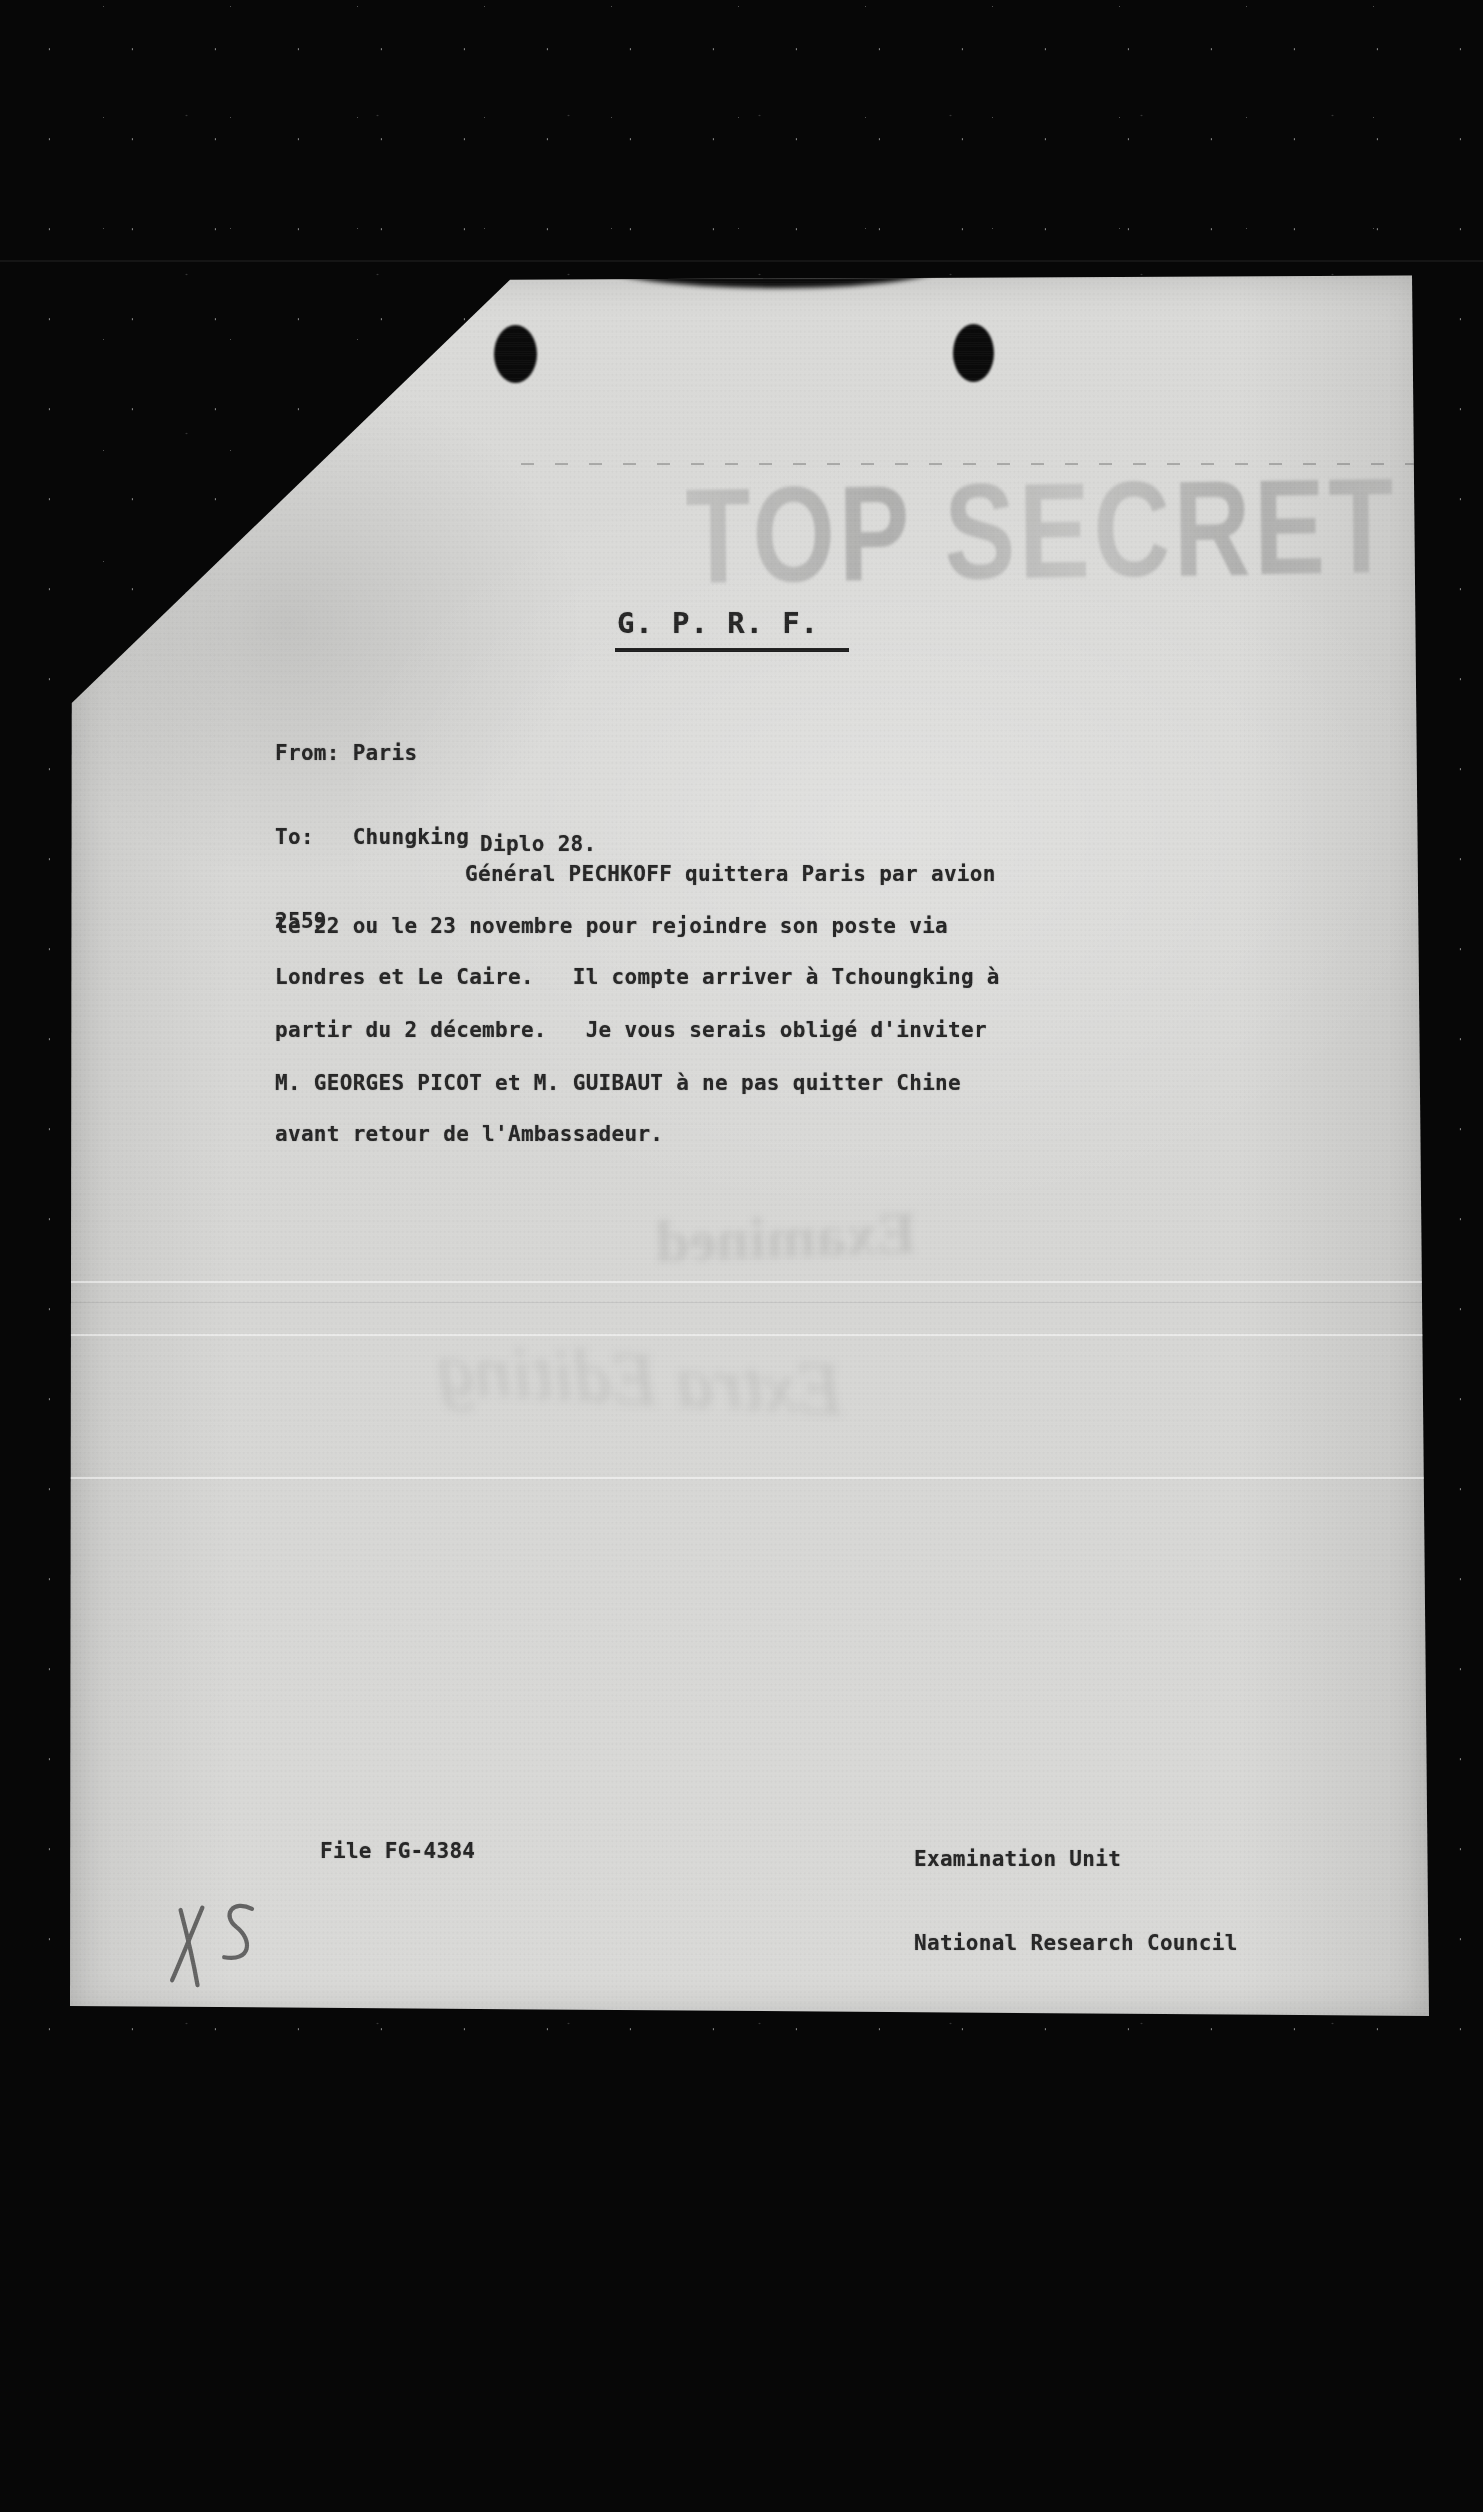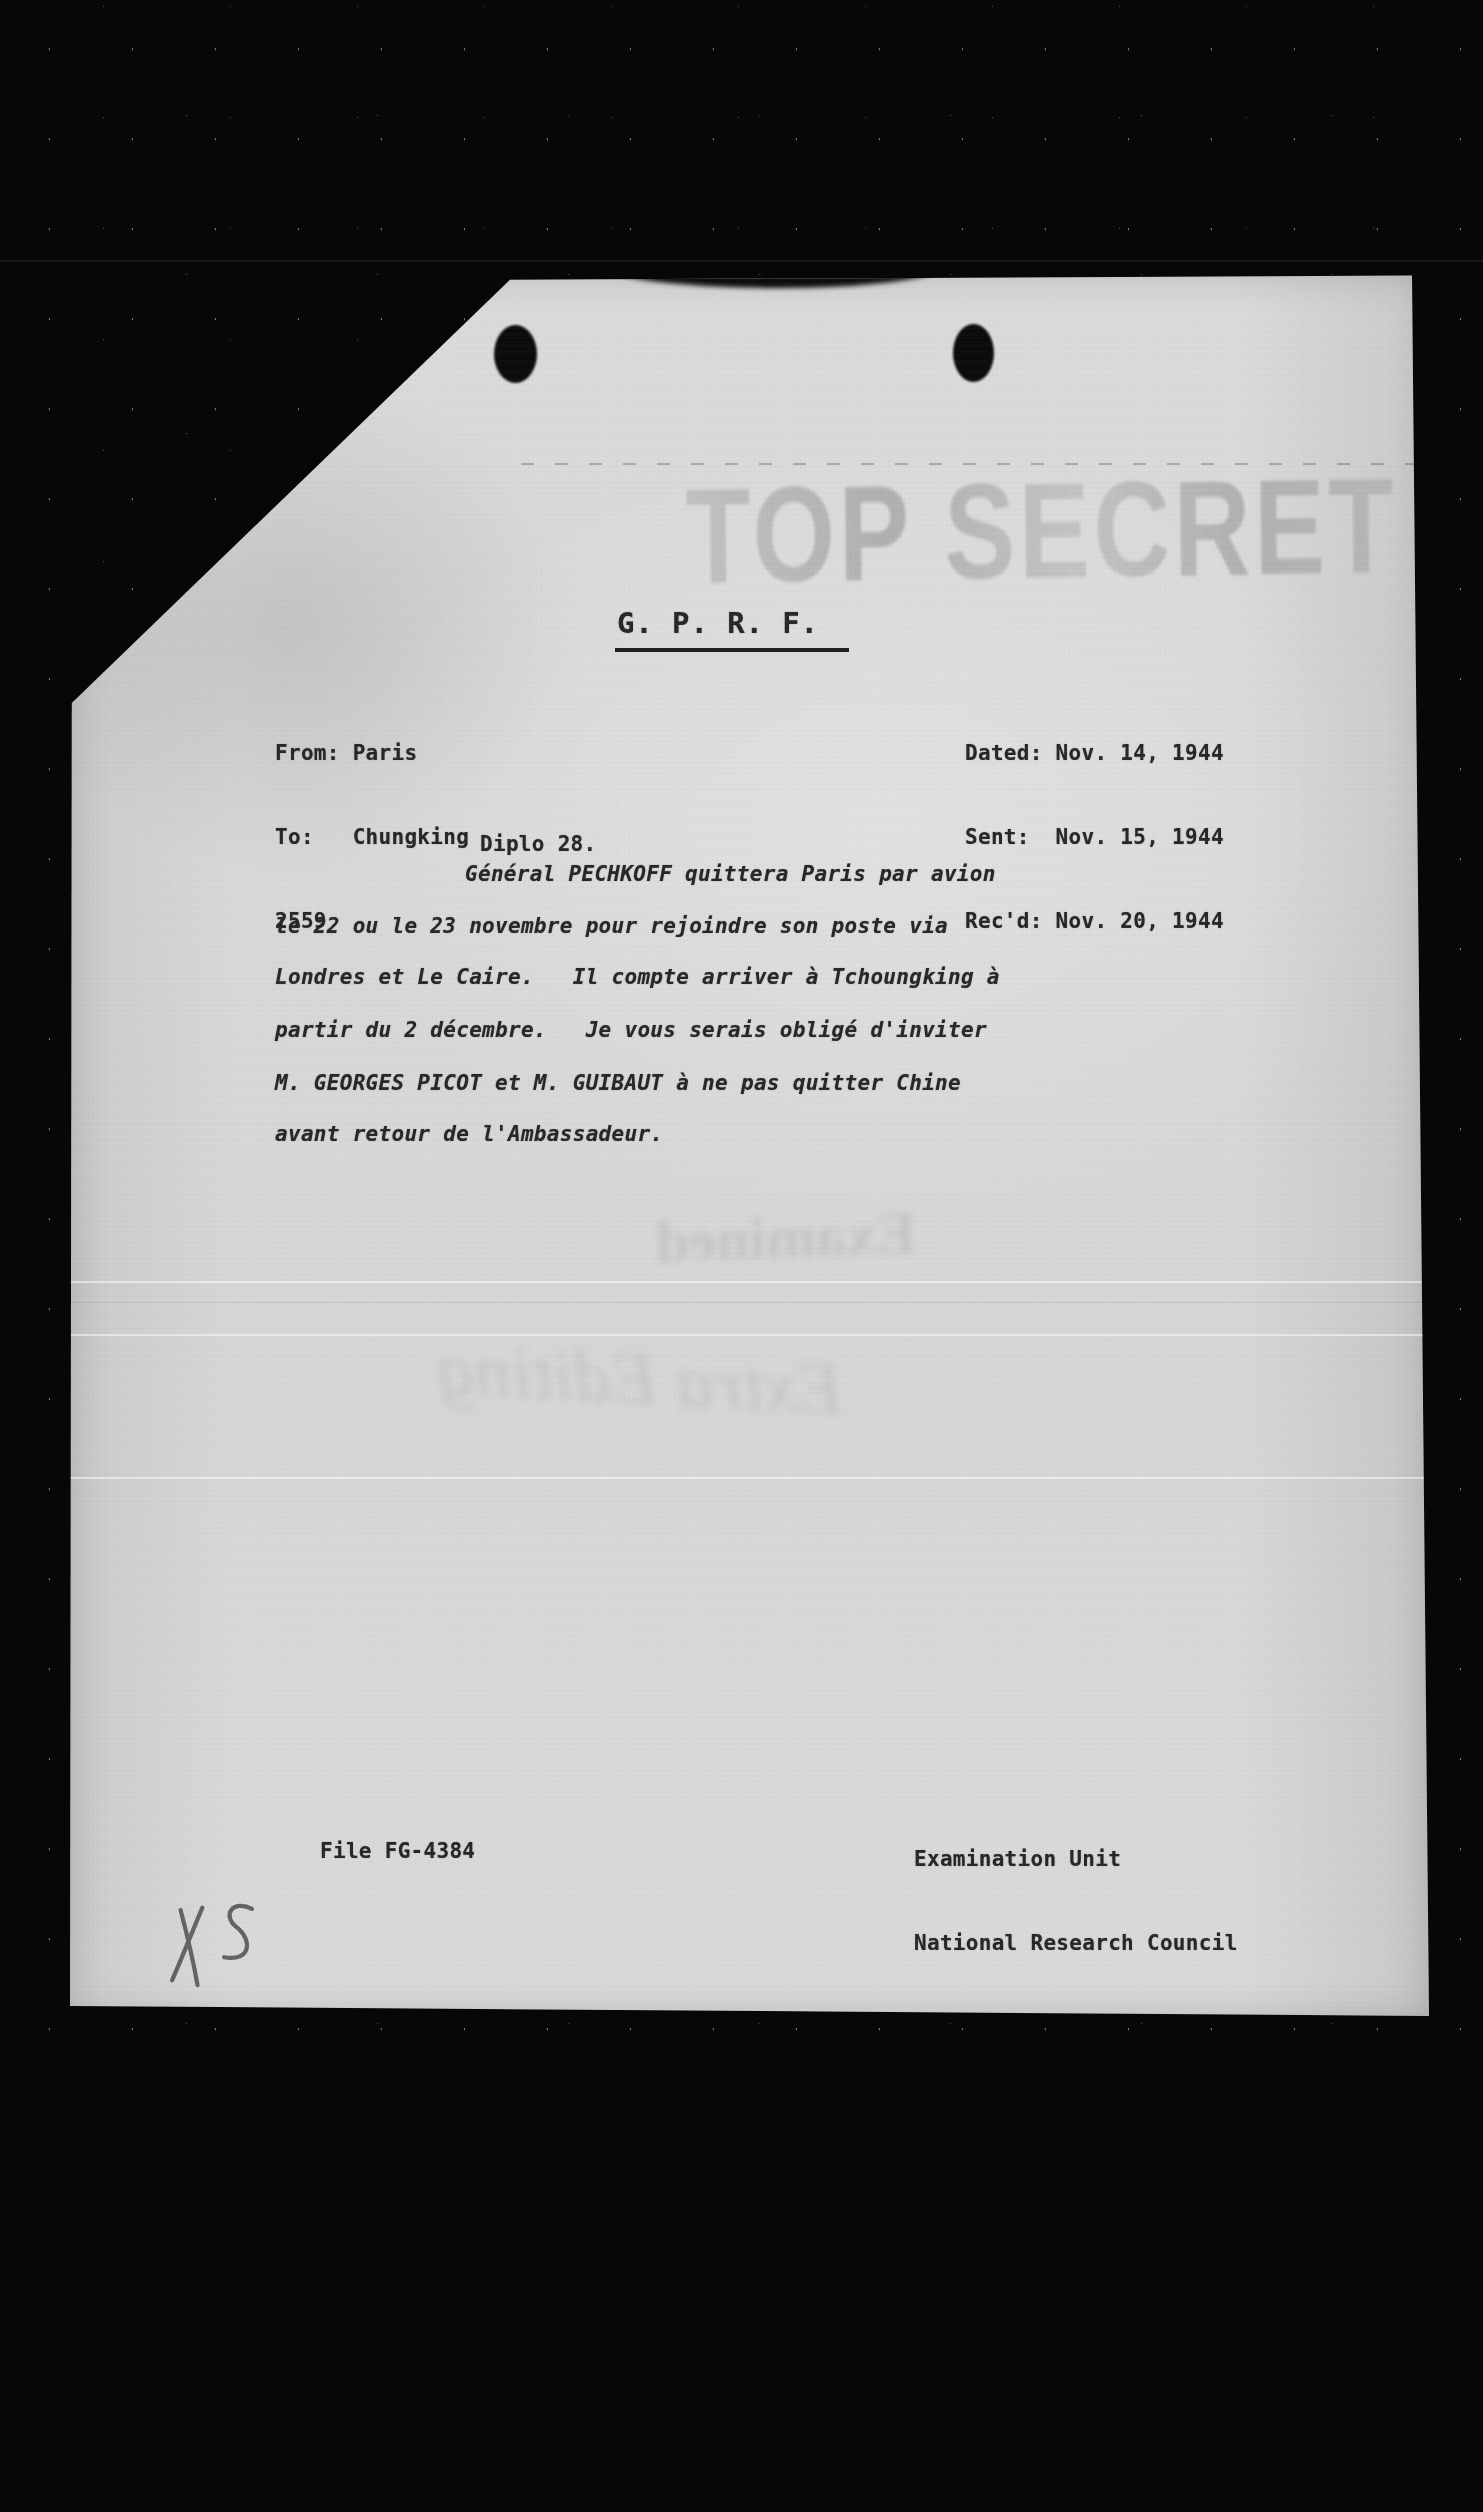--- a/index.html
+++ b/index.html
@@ -53,21 +53,21 @@
   }
   .dashline{
     position:absolute;left:451px;top:188px;width:894px;height:1.8px;filter:blur(0.4px);
     background:repeating-linear-gradient(90deg, rgba(80,80,80,.36) 0 13.3px, transparent 13.3px 34px);
   }
   .heading{left:547px;top:333px;font-size:29px;letter-spacing:0.9px;line-height:31px;}
   .heading-underline{position:absolute;left:545px;top:373px;width:234px;height:4.2px;background:#1f1f1f;filter:blur(0.5px);}
   .meta-left{left:205px;top:408px;}
   .meta-right{left:895px;top:408px;}
   .diplo{left:410px;top:531px;margin-top:24px;}
-  .bodyline{left:205px;font-style:italic;}
+  .bodyline{left:205px;}
   .indent{left:395px;}
   .footer-right{left:844px;top:1514px;}
   .file-line{left:202px;top:1562px;margin-left:48px;}
   .bleed{
     position:absolute;font-family:"Liberation Serif","DejaVu Serif",serif;color:rgba(70,70,70,.13);
     white-space:pre;pointer-events:none;
   }
   .bleed1{left:586px;top:928px;font-size:60px;font-weight:700;transform:scale(-1,1) rotate(2deg);filter:blur(3.6px);}
   .bleed2{left:367px;top:1061px;font-size:75px;font-style:italic;transform:scale(-1,1) rotate(-3deg);filter:blur(4.2px);}
   .xs-mark{position:absolute;left:90px;top:1618px;width:115px;height:103px;filter:blur(0.4px);opacity:.82;}
@@ -88,25 +88,20 @@
 
     <div class="tw heading">G. P. R. F.</div>
     <div class="heading-underline"></div>
 
     <div class="tw meta-left">
       <div>From: Paris</div>
       <div>To:   Chungking</div>
       <div>2559</div>
     </div>
 
-    <div class="tw meta-right">
-      <div>Dated: Nov. 14, 1944</div>
-      <div>Sent:  Nov. 15, 1944</div>
-      <div>Rec'd: Nov. 20, 1944</div>
-    </div>
 
     <div class="tw diplo">Diplo 28.</div>
 
     <div class="tw bodyline indent" style="top:585px">Général PECHKOFF quittera Paris par avion</div>
     <div class="tw bodyline" style="top:637px">le 22 ou le 23 novembre pour rejoindre son poste via</div>
     <div class="tw bodyline" style="top:688px">Londres et Le Caire.   Il compte arriver à Tchoungking à</div>
     <div class="tw bodyline" style="top:741px">partir du 2 décembre.   Je vous serais obligé d'inviter</div>
     <div class="tw bodyline" style="top:794px">M. GEORGES PICOT et M. GUIBAUT à ne pas quitter Chine</div>
     <div class="tw bodyline" style="top:845px">avant retour de l'Ambassadeur.</div>
 

